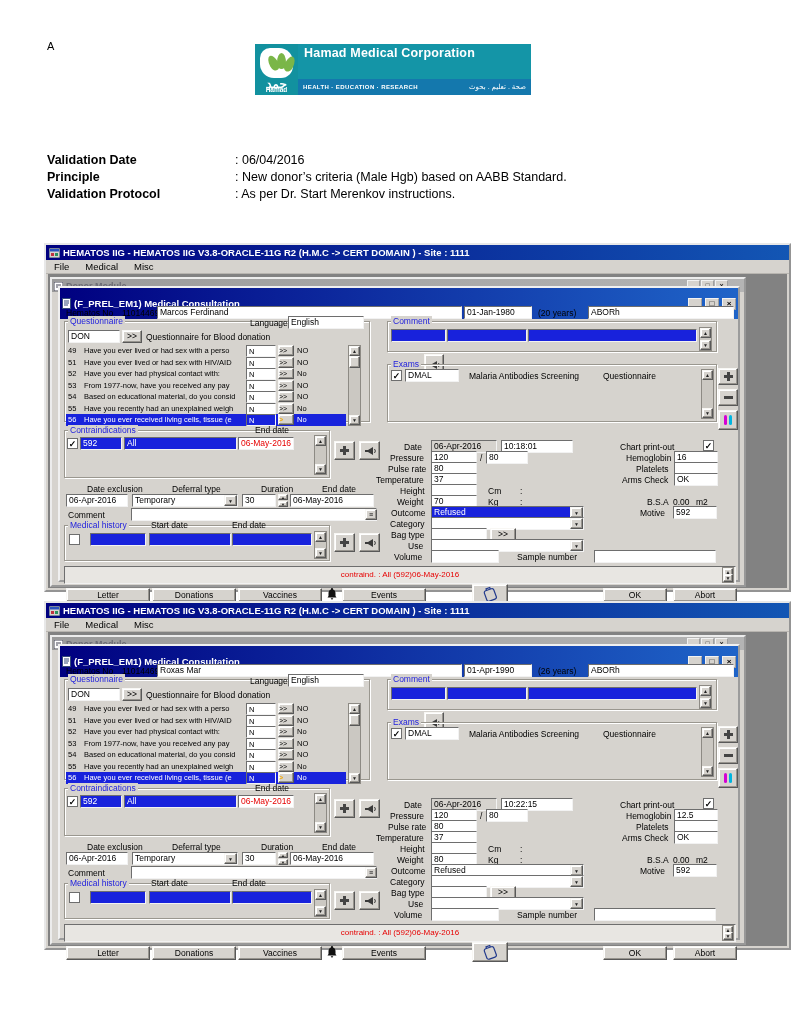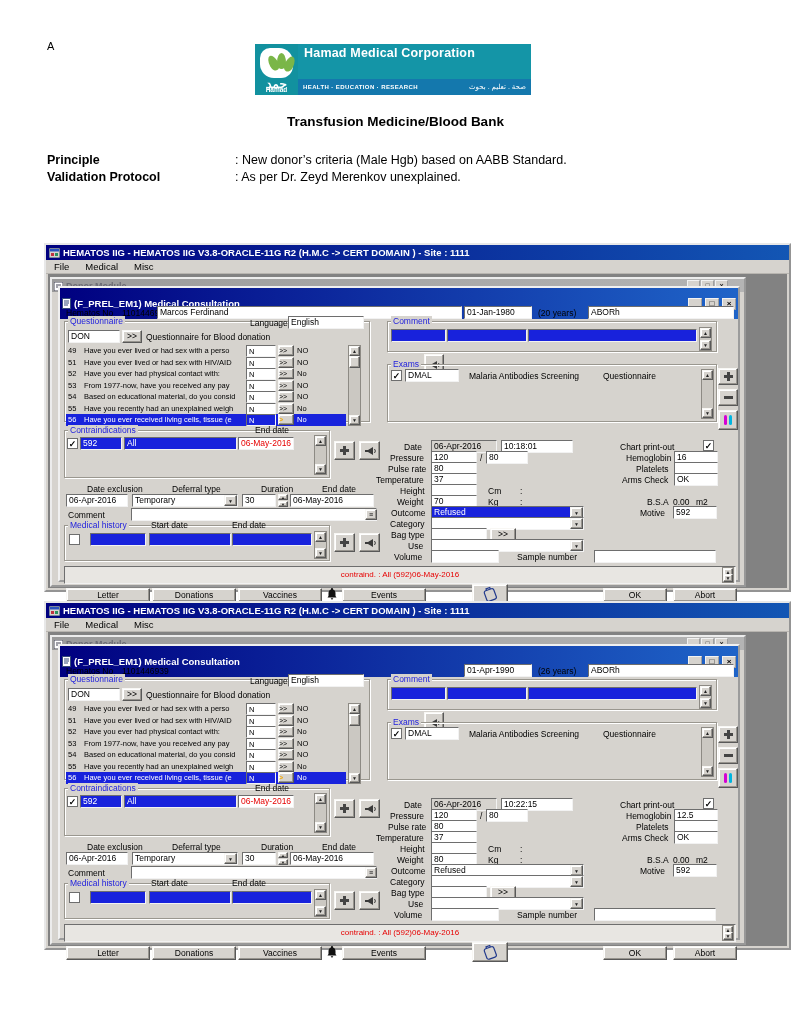--- a/index.html
+++ b/index.html
@@ -107,25 +107,25 @@
       <div class="logo-banner-top">
         <div class="logo-en">Hamad Medical Corporation</div>
       </div>
       <div class="logo-strip">
         <span class="logo-tag-en">HEALTH · EDUCATION · RESEARCH</span>
         <span class="logo-tag-ar">صحة . تعليم . بحوث</span>
       </div>
     </div>
   </div>
 
-  <div class="dept" style="top:114px">Transfusion Medicine/Blood Bank</div>
 
   <div class="meta">
+    <div class="meta-row"><span class="ml">Validation Date</span><span>: 06/04/2016</span></div>
     <div class="meta-row"><span class="ml">Principle</span><span>: New donor’s criteria (Male Hgb) based on AABB Standard.</span></div>
-    <div class="meta-row"><span class="ml">Validation Protocol</span><span>: As per Dr. Zeyd Merenkov unexplained.</span></div>
+    <div class="meta-row"><span class="ml">Validation Protocol</span><span>: As per Dr. Start Merenkov instructions.</span></div>
   </div>
 
 
   <div class="win-slot" id="win-slot-0" style="top:243px">
 <div class="window">
   <div class="otitle">
     <span><svg width="11" height="10">
               <rect width="11" height="10" fill="#d6d3ce" stroke="#223a66"></rect>
               <rect x="1" y="1" width="9" height="2.5" fill="#2a52be"></rect>
               <rect x="2" y="5" width="3" height="3" fill="#c03040"></rect>
@@ -484,20 +484,21 @@
                   <path d="M2 3h5M2 5h5M2 7h4" stroke="#334a7a"></path>
                 </svg></span>
         <span class="dlg-title-text">(F_PREL_EM1) Medical Consultation</span>
         <span class="tbtn">_</span>
         <span class="tbtn">□</span>
         <span class="tbtn">×</span>
       </div>
 
       <span class="lbl" style="left:6px;top:20px">Hematos No</span>
       <span class="lbl" style="left:62px;top:20px">1101446939</span>
+      <span class="fld" style="left:97px;top:18px;width:305px">Roxas Mar</span>
       <span class="fld" style="left:404px;top:18px;width:68px">01-Apr-1990</span>
       <span class="lbl" style="left:478px;top:20px">(26 years)</span>
       <span class="fld" style="left:528px;top:18px;width:146px">ABORh</span>
 
       <div class="grp" style="left:4px;top:33px;width:306px;height:101px"></div>
       <span class="lbl blbl" style="left:8px;top:28px">Questionnaire</span>
       <span class="lbl" style="left:190px;top:30px">Language</span>
       <span class="fld" style="left:228px;top:28px;width:76px">English</span>
 
       <span class="fld" style="left:8px;top:42px;width:52px">DON</span>

